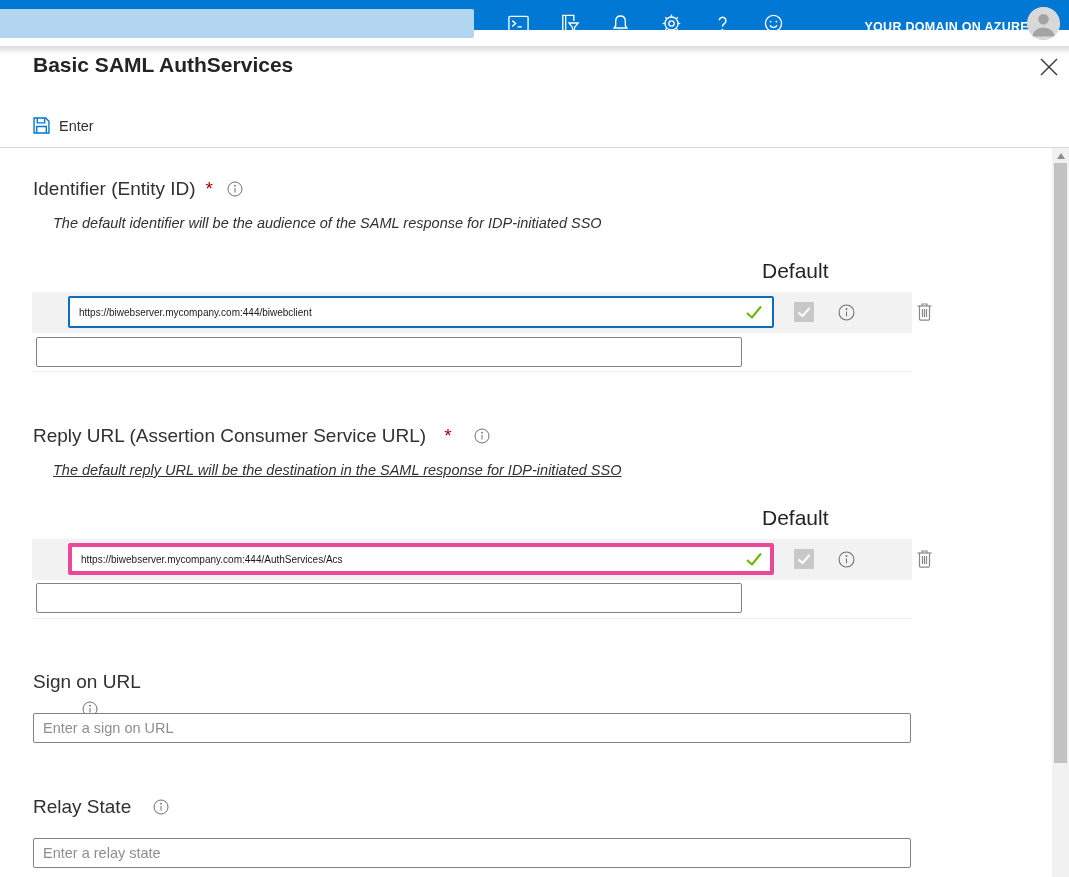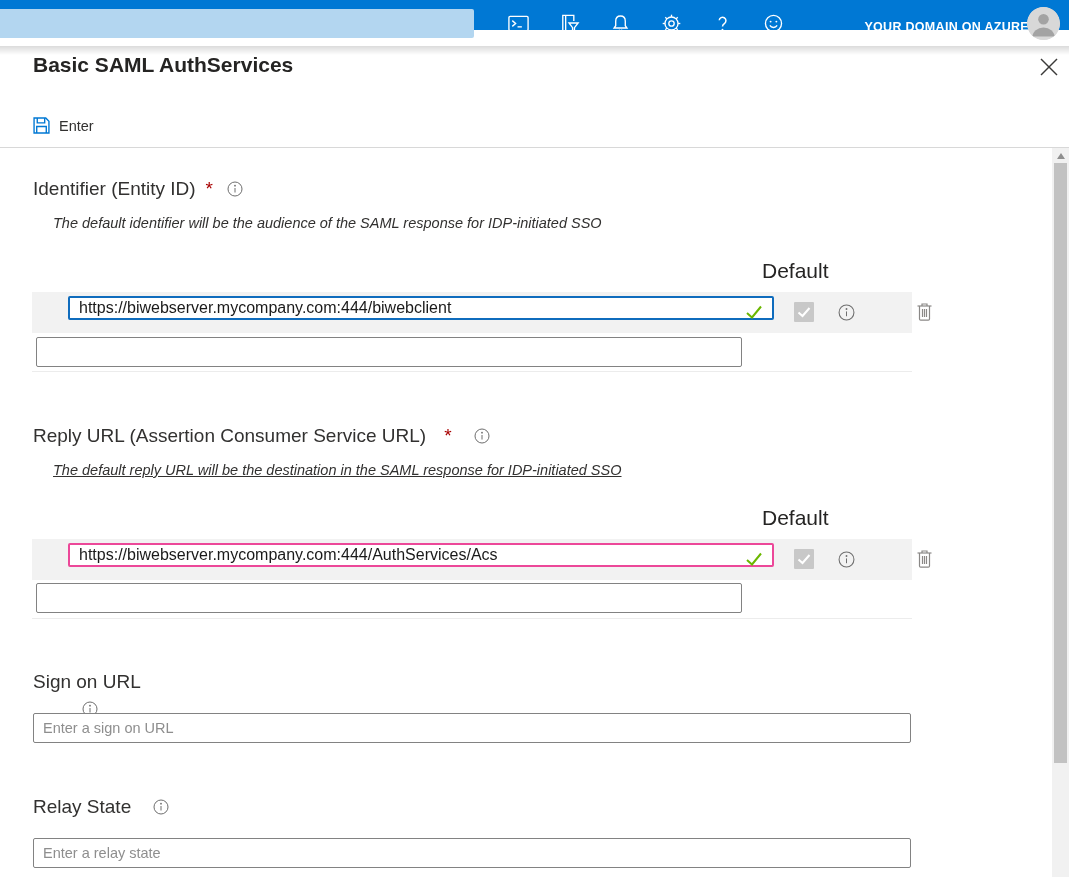--- a/index.html
+++ b/index.html
@@ -33,24 +33,24 @@
   .hdiv { position:absolute; height:1px; background:#e1e1e1; }
   .hdiv.main { left:0; top:147px; width:1069px; background:#d8d8d8; }
   
   .sec-heading { position:absolute; left:33px; display:flex; align-items:center; gap:8px;
     font-size:19px; color:#323130; }
   .req { color:#a80000; font-size:19px; margin-left:2px; }
   .info-ic { display:inline-block; margin-left:6px; }
   .sec-desc { position:absolute; left:33px; font-size:14.5px; font-style:italic; color:#323130;margin-left:20px; }
   .default-lbl { position:absolute; left:762px; font-size:21px; color:#252423; }
   .row-strip { position:absolute; left:32px; width:880px; height:41px; background:#f2f2f2; }
-  .url-input { position:absolute; height:24px; border-radius:2px; background:#fff;
-    font-family:inherit; font-size:16px; color:#1a1a1a; padding:0 30px 0 9px; outline:none; }
+  .url-input { position:absolute; height:32px; border-radius:2px; background:#fff;
+    font-family:inherit; font-size:10px; color:#1a1a1a; padding:0 30px 0 9px; outline:none; }
   .url-input.focus-blue { left:36px; width:706px; border:2px solid #0f6cbd; }
-  .url-input.focus-purple { left:36px; width:706px; border:2px solid #ec4899; }
+  .url-input.focus-purple { left:36px; width:706px; border:4px solid #ec4899; }
   .empty-input { position:absolute; left:36px; width:706px; height:30px; border:1px solid #828282;
     border-radius:2px; background:#fff; font-family:inherit; font-size:14.5px; padding:0 9px; outline:none; }
   .wide-input { position:absolute; left:33px; width:878px; height:30px; border:1px solid #828282;
     border-radius:2px; background:#fff; font-family:inherit; font-size:14.5px; color:#1a1a1a;
     padding:12px 9px; outline:none; }
   .wide-input::placeholder, .empty-input::placeholder { color:#8e8e8e; opacity:1; }
   .valid-check { position:absolute; width:20px; height:18px; }
   .def-checkbox { position:absolute; left:762px; width:20px; height:20px; background:#c8c8c8;
     border:none; border-radius:1px; padding:0; cursor:default; }
   .row-info { position:absolute; left:806px; width:17px; height:17px; background:transparent;

